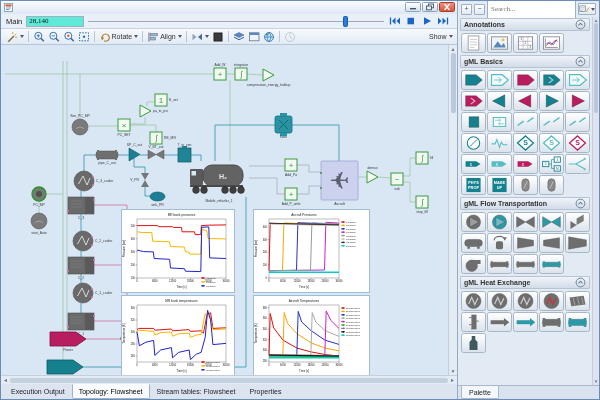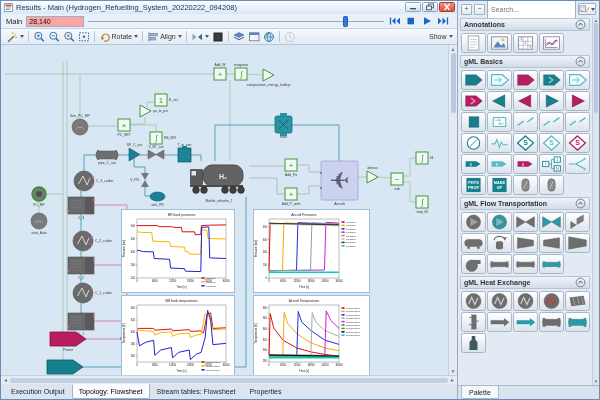--- a/index.html
+++ b/index.html
@@ -10,22 +10,22 @@
   #main{width:457px;display:flex;flex-direction:column;border-right:1px solid #93a9c4;background:#e7eef7;}
   .titlebar{height:13px;background:linear-gradient(#fbfdff,#dce7f4);display:flex;align-items:center;
             gap:3px;padding:0 3px;font-size:7.5px;color:#17305e;position:relative;white-space:nowrap;}
   .title-icon{width:9px;height:9px;flex:0 0 auto;}
   .winbtns{position:absolute;right:2px;top:1px;display:flex;gap:1px;}
   .wbtn{width:16px;height:10px;border:1px solid #8fa3bc;border-radius:1.5px;
         background:linear-gradient(#ffffff,#d4e0ee);display:flex;align-items:center;justify-content:center;}
   .wbtn.close{background:linear-gradient(#f0917f,#d9543c);border-color:#a93c2b;}
   .timebar{height:15px;display:flex;align-items:center;gap:4px;padding:0 5px;background:#e9f0f8;
            border-bottom:1px solid #c6d3e2;font-size:7.5px;color:#222;}
-  .time-input{width:58px;height:11px;font-size:7px;font-family:Liberation Sans, sans-serif;
-              border:1px solid #9fb0c4;padding:0 2px;background:#fca5a5;color:#111;}
+  .time-input{width:58px;height:11px;font-size:7px;font-family:Liberation Serif, serif;
+              border:1px solid #9fb0c4;padding:0 2px;background:#5eead4;color:#111;}
   .slider{flex:1;height:11px;position:relative;}
   .slider .track{position:absolute;left:0;right:0;top:5px;height:1px;background:#9aa9bc;}
   .slider .thumb{position:absolute;top:0;width:5px;height:11px;background:#2a7ae0;border:1px solid #1c5cb0;border-radius:1.5px;}
   .media{display:flex;gap:2px;margin-right:2px;}
   .mbtn{width:14px;height:11px;display:flex;align-items:center;justify-content:center;border:1px solid transparent;border-radius:2px;}
   .toolbar{height:16px;display:flex;align-items:center;padding:0 3px;font-size:7px;color:#333;
            background:linear-gradient(#f7fafd,#e1eaf4);border-bottom:1px solid #b7c7d9;}
   .tb-btn{height:13px;display:flex;align-items:center;gap:1px;padding:0 1.5px;border-radius:2px;}
   .tb-sep{width:1px;height:11px;background:#b9c6d6;margin:0 2.5px;}
   .caret{width:0;height:0;border-left:2.5px solid transparent;border-right:2.5px solid transparent;border-top:3px solid #556;margin-left:1px;}
@@ -43,21 +43,21 @@
   .hscroll .hthumb{flex:1;height:5px;background:#c3d0e0;border-radius:2px;margin:0 2px;}
   
   .tabs{height:15px;display:flex;align-items:stretch;background:#dbe4ef;padding:0 3px;font-size:7px;color:#223;}
   .tab{display:flex;align-items:center;padding:0 6px;border:1px solid transparent;white-space:nowrap;}
   .tab.active{background:#f9fbfe;border-color:#9fb4cc;border-top-color:#f9fbfe;border-radius:0 0 2px 2px;color:#000;}
   
   #side{flex:1;display:flex;flex-direction:column;background:#e2eaf3;min-width:0;}
   .searchrow{height:16px;display:flex;align-items:center;gap:2px;padding:2px 3px;}
   .sq-btn{width:11px;height:11px;border:1px solid #9fb0c4;background:linear-gradient(#fff,#e2e9f1);
           font-size:7px;line-height:8px;color:#456;display:flex;align-items:center;justify-content:center;border-radius:1px;}
-  .search-input{flex:1;height:19px;font-size:7px;font-family:Liberation Sans, sans-serif;border:1px solid #9fb0c4;
+  .search-input{flex:1;height:19px;font-size:7px;font-family:Liberation Serif, serif;border:1px solid #9fb0c4;
                 padding:0 3px;background:#fff;color:#777;min-width:0;}
   .view-btn{width:18px;height:12px;border:1px solid #9fb0c4;background:linear-gradient(#fff,#e2e9f1);
             display:flex;align-items:center;justify-content:center;border-radius:1px;}
   #sections{flex:1;overflow:hidden;position:relative;padding:0 9px 0 2px;}
   .sec-header{height:13px;display:flex;align-items:center;padding:0 3px;margin:1px 0 1px 0;font-size:7px;font-weight:bold;color:#333;
               background:linear-gradient(#f0f4fa,#d2dce8);border:1px solid #b7c3d2;border-radius:1px;}
   .sec-header .coll{margin-left:auto;display:flex;}
   .sec-grid{display:flex;flex-wrap:wrap;padding-bottom:1px;}
   .pal-btn{width:25px;height:20px;margin:0.5px;padding:0;border:1px solid #a9b6c5;border-radius:2.5px;
            background:linear-gradient(#ffffff,#dbe3ec);display:flex;align-items:center;justify-content:center;}
@@ -73,21 +73,20 @@
 <div id="app">
   <div id="main">
     <div class="titlebar">
       <span class="title-icon">
         <svg viewBox="0 0 9 9" width="9" height="9">
             <rect x="0.5" y="0.5" width="8" height="8" fill="#fff" stroke="#8aa"></rect>
             <rect x="1.5" y="1.5" width="6" height="2" fill="#d95540"></rect>
             <path d="M2,5 h5 M2,6.5 h3.5" stroke="#5b87c5" stroke-width="0.8"></path>
           </svg>
       </span>
-      <span>Results - Main (Hydrogen_Refuelling_System_20220222_094208)</span>
       <span class="winbtns">
         <span class="wbtn">
             <svg viewBox="0 0 12 8" width="12" height="8">
               <rect x="3" y="5" width="6" height="1.4" fill="#456"></rect>
             </svg>
           </span>
         <span class="wbtn">
             <svg viewBox="0 0 12 8" width="12" height="8">
               <rect x="4.5" y="1" width="5" height="3.8" fill="none" stroke="#456" stroke-width="0.9"></rect>
               <rect x="2.5" y="3" width="5" height="3.8" fill="#e8eef6" stroke="#456" stroke-width="0.9"></rect>

